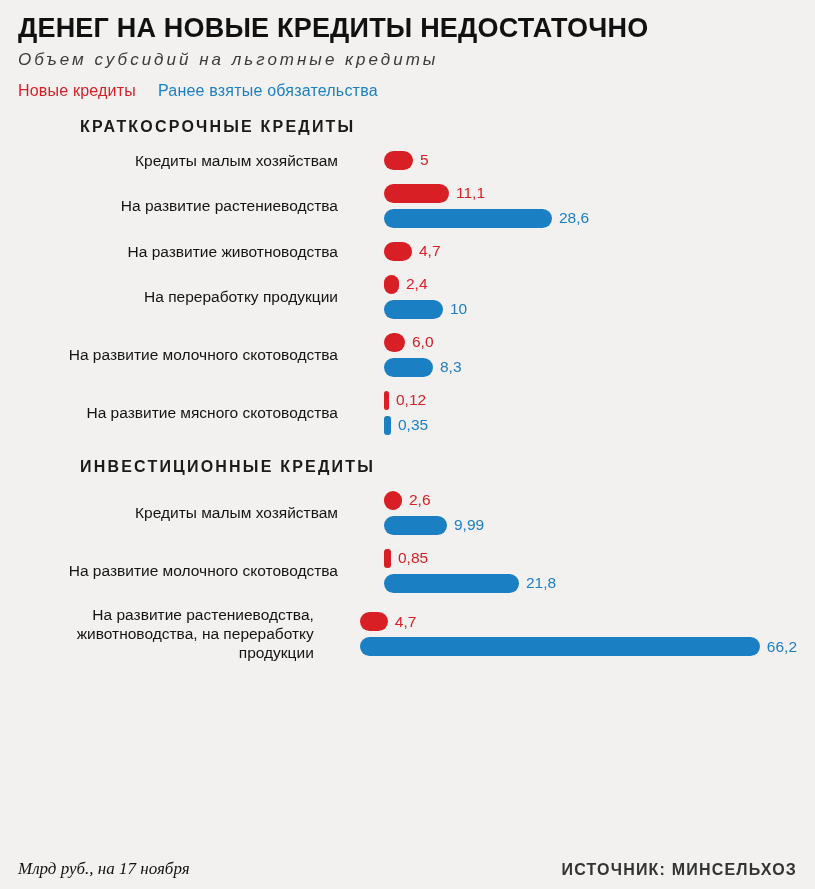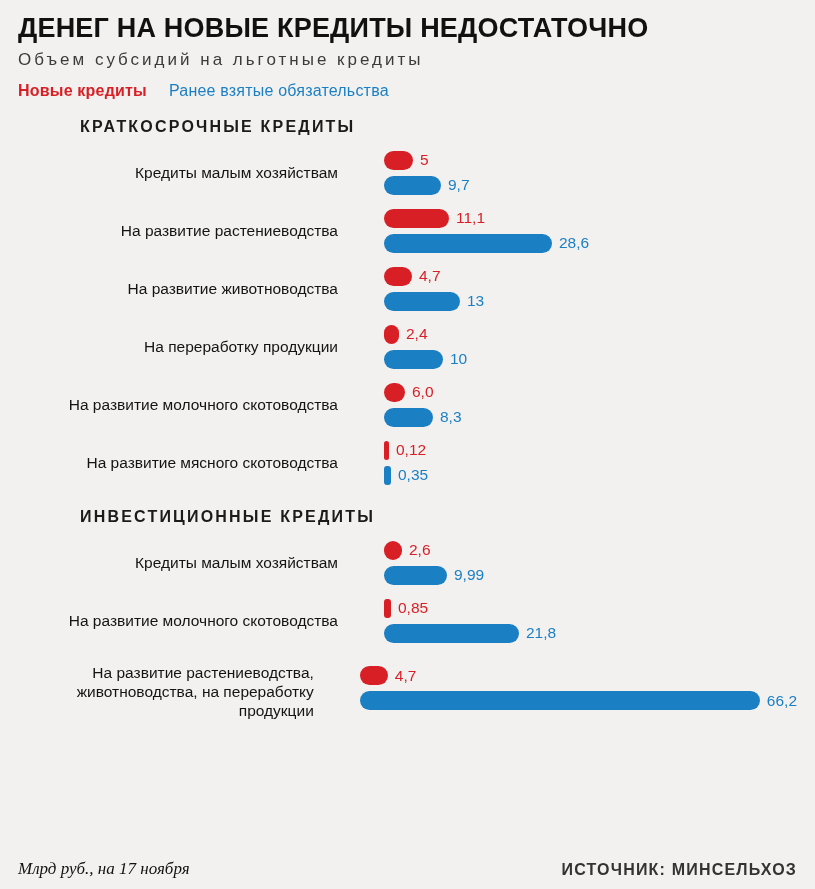--- a/index.html
+++ b/index.html
@@ -29,32 +29,33 @@
     color: #111;
     line-height: 1.1;
     margin: 0 0 6px 0;
     text-transform: uppercase;
   }
   .subtitle {
     font-size: 17px;
     color: #3b3b3b;
     letter-spacing: 3px;
     margin: 0 0 12px 0;
+    font-style: italic;
   }
   .legend {
     display: flex;
     align-items: baseline;
     gap: 22px;
     margin: 0 0 18px 0;
   }
   .legend-item {
     font-size: 16px;
     letter-spacing: 0.2px;
   }
-  .legend-new { color: #d81f26; font-weight: bold; }
+  .legend-new { color: #d81f26; }
   .legend-old { color: #1b7fc4; }
 
   .section {
     margin-top: 4px;
   }
   .section-title {
     font-size: 16px;
     font-weight: bold;
     letter-spacing: 2.2px;
     color: #1b1b1b;
@@ -119,21 +120,21 @@
     color: #111;
   }
   .footer-source {
     font-size: 16px;
     font-weight: bold;
     letter-spacing: 1.2px;
     color: #333;
     text-transform: uppercase;
   }
   .section-2 { margin-top: 22px; }
-  .multi-line { line-height: 1.22; margin-top: 8px; }
+  .multi-line { line-height: 1.22; }
 </style>
 </head>
 <body>
 
 <div class="page">
 
   <h1 class="title">ДЕНЕГ НА НОВЫЕ КРЕДИТЫ НЕДОСТАТОЧНО</h1>
   <div class="subtitle">Объем субсидий на льготные кредиты</div>
 
   <div class="legend">
@@ -144,24 +145,20 @@
   <div class="section section-1">
     <div class="section-title">КРАТКОСРОЧНЫЕ КРЕДИТЫ</div>
 
     <div class="rowgroup">
       <div class="row-label">Кредиты малым хозяйствам</div>
       <div class="bars">
         <div class="barline">
           <div class="bar red" style="width:29px"></div>
           <div class="val red">5</div>
         </div>
-        <div class="barline">
-          <div class="bar blue" style="width:57px"></div>
-          <div class="val blue">9,7</div>
-        </div>
       </div>
     </div>
 
     <div class="rowgroup">
       <div class="row-label">На развитие растениеводства</div>
       <div class="bars">
         <div class="barline">
           <div class="bar red" style="width:65px"></div>
           <div class="val red">11,1</div>
         </div>
@@ -171,24 +168,20 @@
         </div>
       </div>
     </div>
 
     <div class="rowgroup">
       <div class="row-label">На развитие животноводства</div>
       <div class="bars">
         <div class="barline">
           <div class="bar red" style="width:28px"></div>
           <div class="val red">4,7</div>
-        </div>
-        <div class="barline">
-          <div class="bar blue" style="width:76px"></div>
-          <div class="val blue">13</div>
         </div>
       </div>
     </div>
 
     <div class="rowgroup">
       <div class="row-label">На переработку продукции</div>
       <div class="bars">
         <div class="barline">
           <div class="bar red" style="width:15px"></div>
           <div class="val red">2,4</div>

